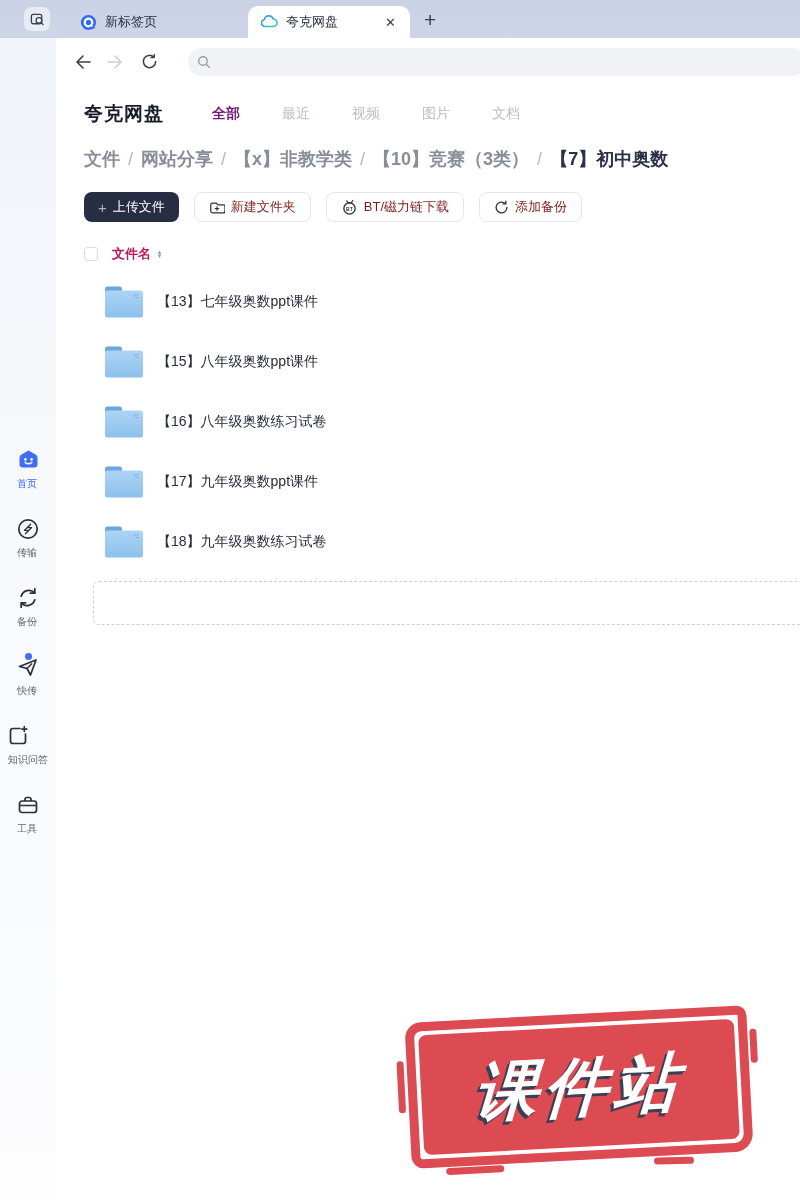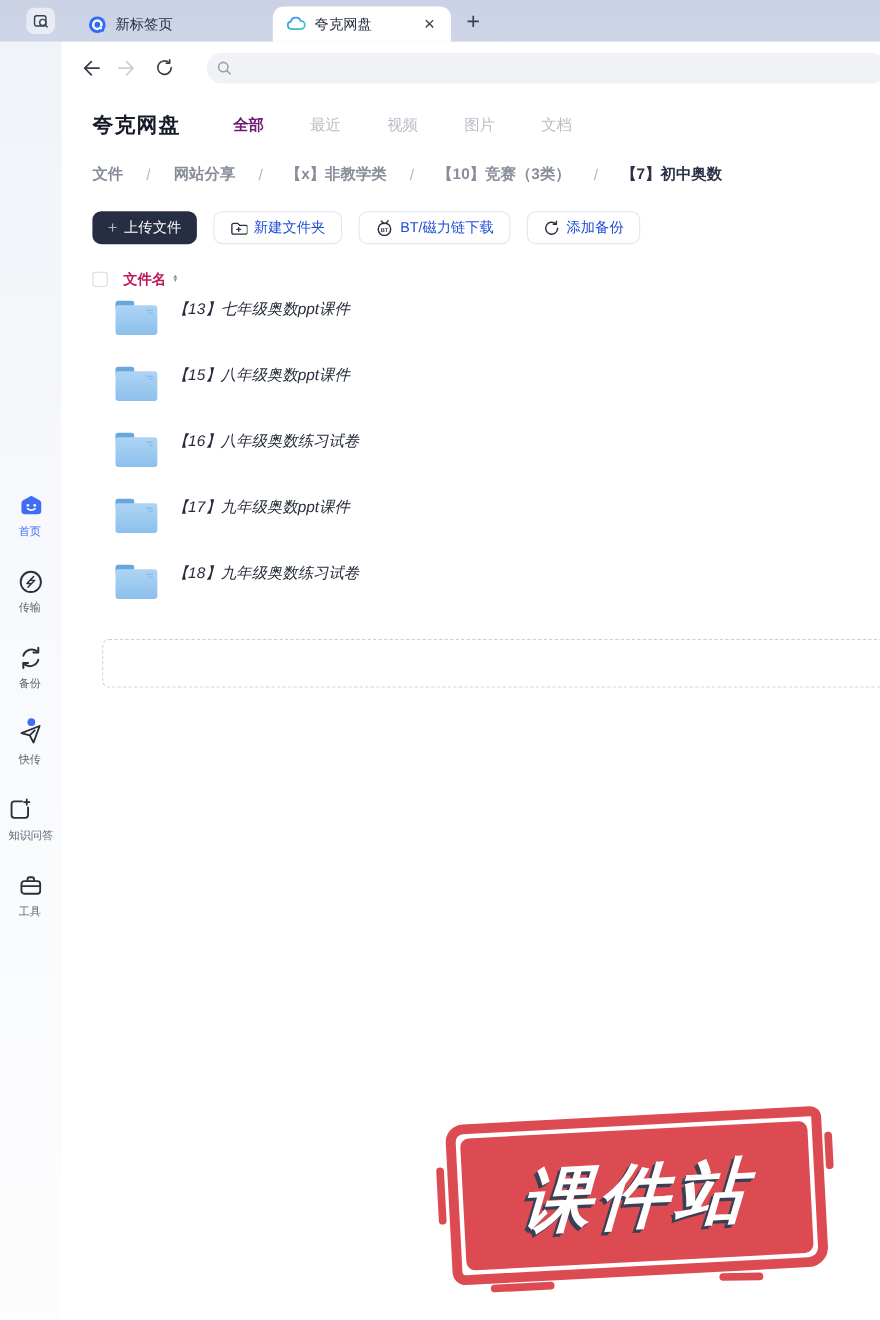--- a/index.html
+++ b/index.html
@@ -48,39 +48,39 @@
                 font-size:13px; color:#333; }
 
   
   .content { padding:14px 0 0 28px; }
   .head-row { display:flex; align-items:center; height:30px; }
   .page-title { font-size:19px; font-weight:800; color:#171c28; letter-spacing:1px; }
   .view-tabs { display:flex; margin-left:48px; gap:42px; font-size:14px; }
   .vtab { color:#b9bdc5; cursor:pointer; }
   .vtab.sel { color:#701a75; font-weight:700;text-align:right; }
 
-  .crumbs { margin-top:21px; height:18px; display:flex; align-items:center; gap:21px;
-            font-size:14px; color:#878d99; font-weight:600; }
+  .crumbs { margin-top:21px; height:18px; display:flex; align-items:center; gap:8px;
+            font-size:18px; color:#878d99; font-weight:600; }
   .crumbs .sep { color:#b4b8c0; font-weight:400; }
   .crumbs .last { color:#2b3147; font-weight:800; }
 
   .actions { margin-top:24px; display:flex; gap:15px; }
   .btn { height:30px; display:flex; align-items:center; gap:6px; padding:0 14px;
          border-radius:8px; font-size:13px; cursor:pointer; }
   .btn.dark { background:#272d42; color:#fff; }
-  .btn.light { background:#fff; border:1px solid #e4e6ea; color:#1d4ed8; }
+  .btn.light { background:#fff; border:1px solid #e4e6ea; color:#7f1d1d; }
 
   .list-head { margin-top:24px; height:16px; display:flex; align-items:center; }
   .cbox { width:14px; height:14px; border:1px solid #d8dade; border-radius:3px; background:#fff; }
   .list-head .hname { margin-left:14px; font-size:13px; color:#be185d; font-weight:600; }
   .sorter { display:flex; flex-direction:column; margin-left:5px; line-height:4px; }
   .sorter span { font-size:7px; color:#8c919b; transform:scale(.8); }
 
   .rows { margin-top:10px; }
-  .frow { height:60px; display:flex; cursor:pointer;font-style:italic; }
+  .frow { height:60px; display:flex; align-items:center; cursor:pointer; }
   .frow .ficon { margin-left:20px; flex:none; }
   .frow .fname { margin-left:13px; font-size:14px; color:#262c3b; }
 
   .dropzone { margin:9px 0 0 9px; width:720px; height:44px; border:1px dashed #cdcfd4;
               border-radius:6px; }
 
   
   .stamp { position:absolute; left:408px; top:1014px; width:342px; height:146px;
            transform:rotate(-3deg); pointer-events:none; }
   .stamp-outer { position:absolute; inset:0; border:9px solid #dc4a52;

